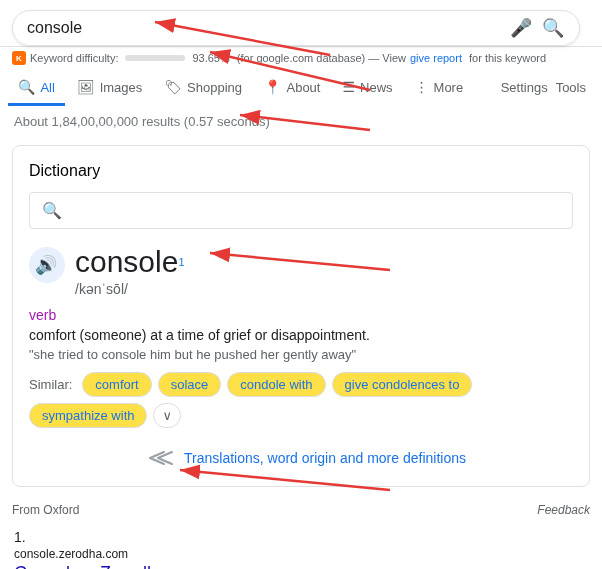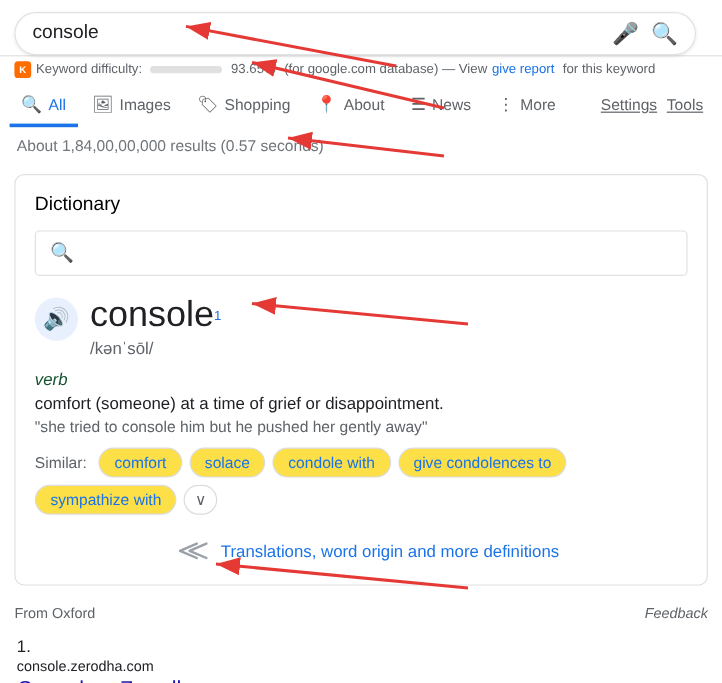--- a/index.html
+++ b/index.html
@@ -111,21 +111,20 @@
     .nav-tab-icon { font-size: 14px; }
     .nav-settings {
       margin-left: auto;
       display: flex;
       gap: 8px;
       font-size: 13px;
       color: #5f6368;
       cursor: pointer;
       padding: 10px 8px;
       align-items: center;
-      text-decoration: underline;
     }
 
     
     .results-info {
       padding: 8px 14px;
       font-size: 13px;
       color: #70757a;
     }
 
     
@@ -200,22 +199,21 @@
       vertical-align: super;
     }
     .word-phonetic {
       font-size: 14px;
       color: #5f6368;
       margin-top: 2px;
     }
 
     .word-pos {
       font-size: 14px;
-      font-style: italic;
-      color: #14532d;
+      color: #a21caf;
       margin: 10px 0 4px 0;
     }
     .word-def {
       font-size: 14px;
       color: #202124;
       font-weight: 500;
     }
     .word-example {
       font-size: 13px;
       color: #5f6368;

